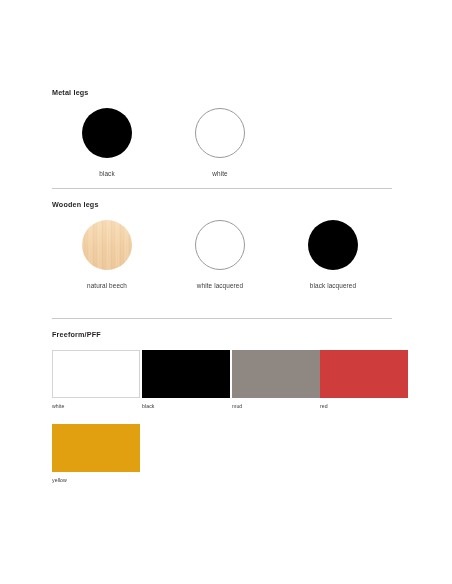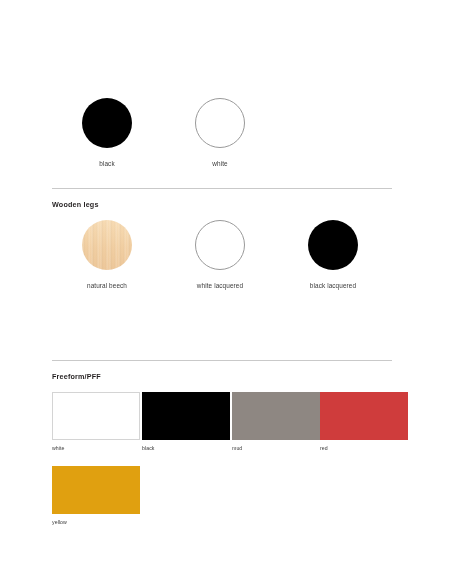--- a/index.html
+++ b/index.html
@@ -26,21 +26,21 @@
   }
 
   
   .section {
     position: absolute;
     left: 52px;
     width: 340px;
   }
   #section-metal    { top: 88px; }
   #section-wooden   { top: 188px; }
-  #section-freeform { top: 318px; margin-top: 42px; }
+  #section-freeform { top: 318px; }
 
   .divider {
     height: 0;
     border-top: 1px solid #c9c9c9;
     width: 340px;
     margin: 0 0 11px 0;
   }
 
   .section-title {
     font-size: 7.2px;
@@ -144,20 +144,21 @@
     letter-spacing: 0.08px;
     white-space: nowrap;
   }
 </style>
 </head>
 <body>
 
 <div class="sheet">
 
   <div class="section" id="section-metal">
+    <div class="section-title">Metal legs</div>
 
     <div class="circle-row">
 
       <div class="circle-item col0">
         <div class="circle solid-black"></div>
         <div class="circle-label">black</div>
       </div>
 
       <div class="circle-item col1">
         <div class="circle outline"></div>

